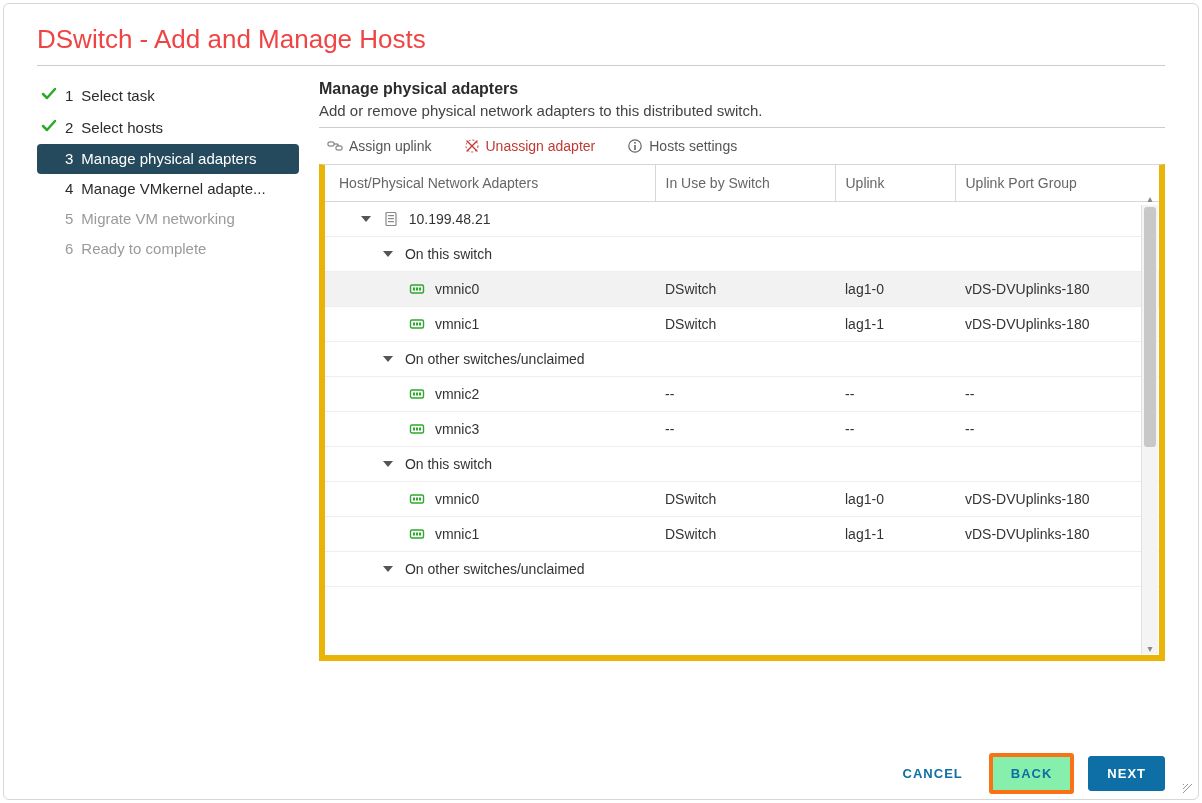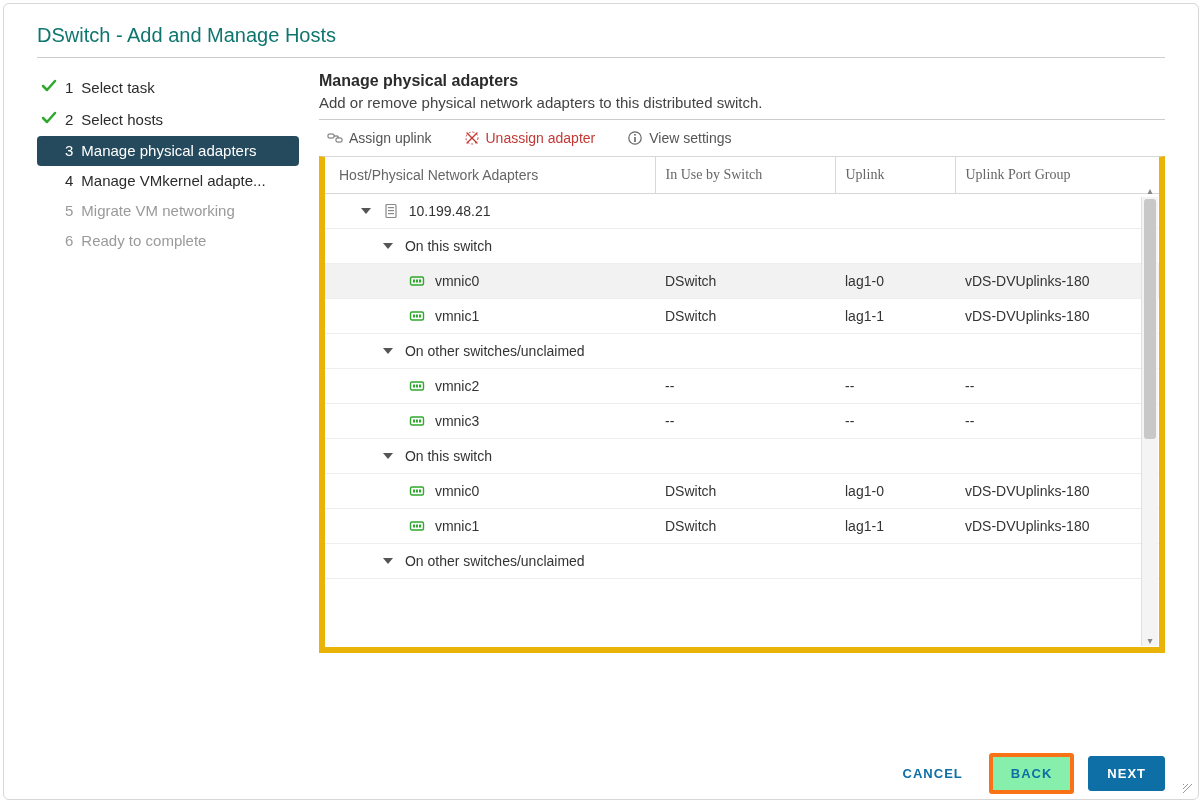--- a/index.html
+++ b/index.html
@@ -17,23 +17,23 @@
     width: 1196px;
     height: 797px;
     margin: 3px;
     border: 1px solid #d7d7d7;
     border-radius: 6px;
     background: #fff;
     position: relative;
     padding: 20px 33px 22px 33px;
   }
   .dialog-title {
-    font-size: 20px;
+    font-size: 26px;
     font-weight: 400;
-    color: #0f766e;
+    color: #ef4444;
     margin: 0 0 10px 0;
     padding-bottom: 10px;
     border-bottom: 1px solid #ccc;
   }
   .content-row {
     display: flex;
     gap: 20px;
   }
   
   .wizard-steps {
@@ -129,21 +129,21 @@
   }
   .tbl thead th {
     text-align: left;
     font-weight: 400;
     color: #666;
     font-size: 14px;
     padding: 10px 10px;
     border-bottom: 1px solid #d7d7d7;
     background: #fff;
   }
-  .tbl thead th + th { border-left: 1px solid #d7d7d7; font-family: Liberation Serif, serif; }
+  .tbl thead th + th { border-left: 1px solid #d7d7d7; }
   .col-a { width: 330px; padding-left: 14px !important; }
   .col-b { width: 180px; }
   .col-c { width: 120px; }
   .col-d { }
   .tbl tbody td {
     padding: 9px 10px;
     border-bottom: 1px solid #eee;
     color: #333;
     font-size: 14px;
     white-space: nowrap;
@@ -329,21 +329,21 @@
           <span>Unassign adapter</span>
         </span>
         <span class="tb-btn">
           <span class="tb-icon">
             <svg viewBox="0 0 16 16">
                 <circle cx="8" cy="8" r="6.2" fill="none" stroke="#666" stroke-width="1.2"></circle>
                 <rect x="7.2" y="7" width="1.6" height="5" fill="#666"></rect>
                 <rect x="7.2" y="4" width="1.6" height="1.6" fill="#666"></rect>
               </svg>
           </span>
-          <span>View settings</span>
+          <span>Hosts settings</span>
         </span>
       </div>
 
       <div class="tbl-wrap">
         <table class="tbl">
           <colgroup>
             <col class="col-a">
               <col class="col-b">
               <col class="col-c">
               <col class="col-d">

